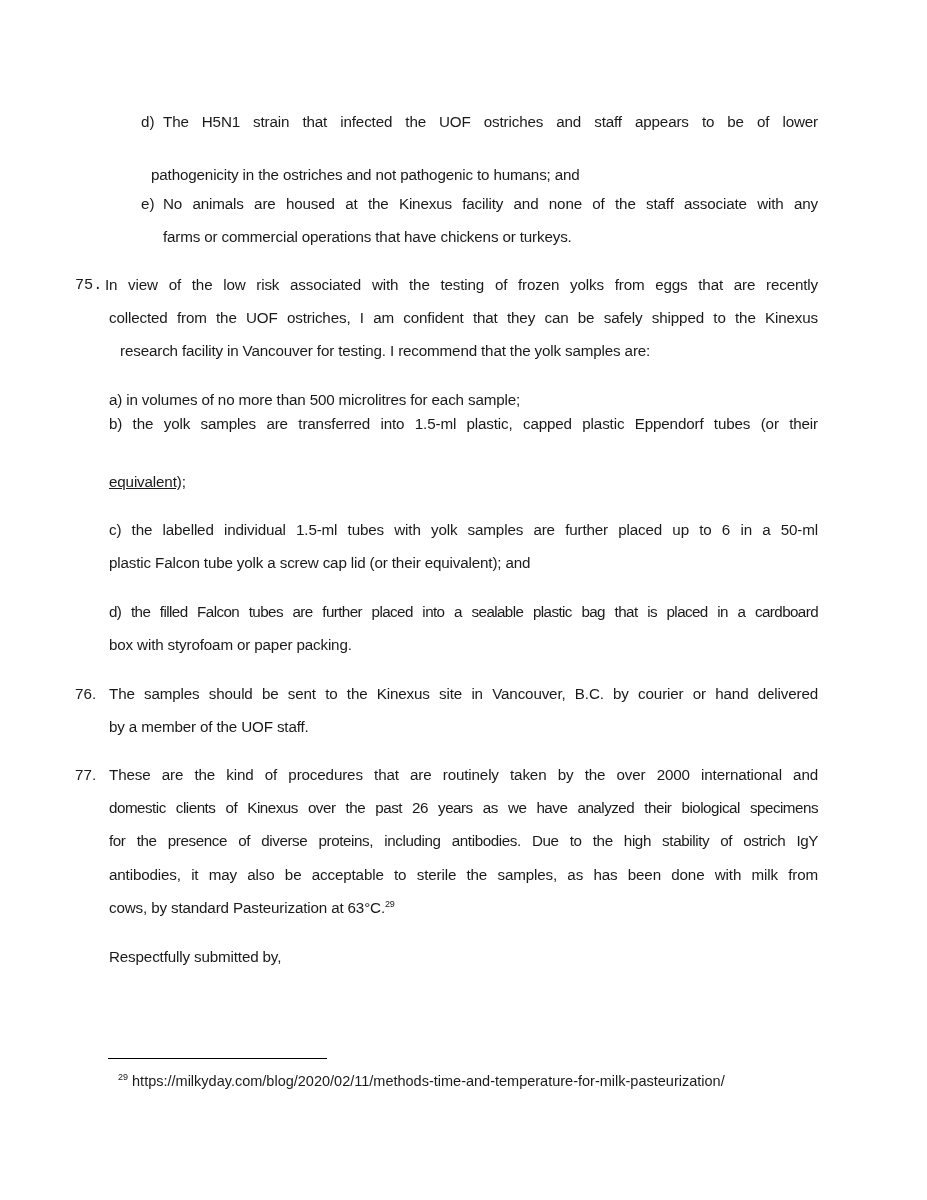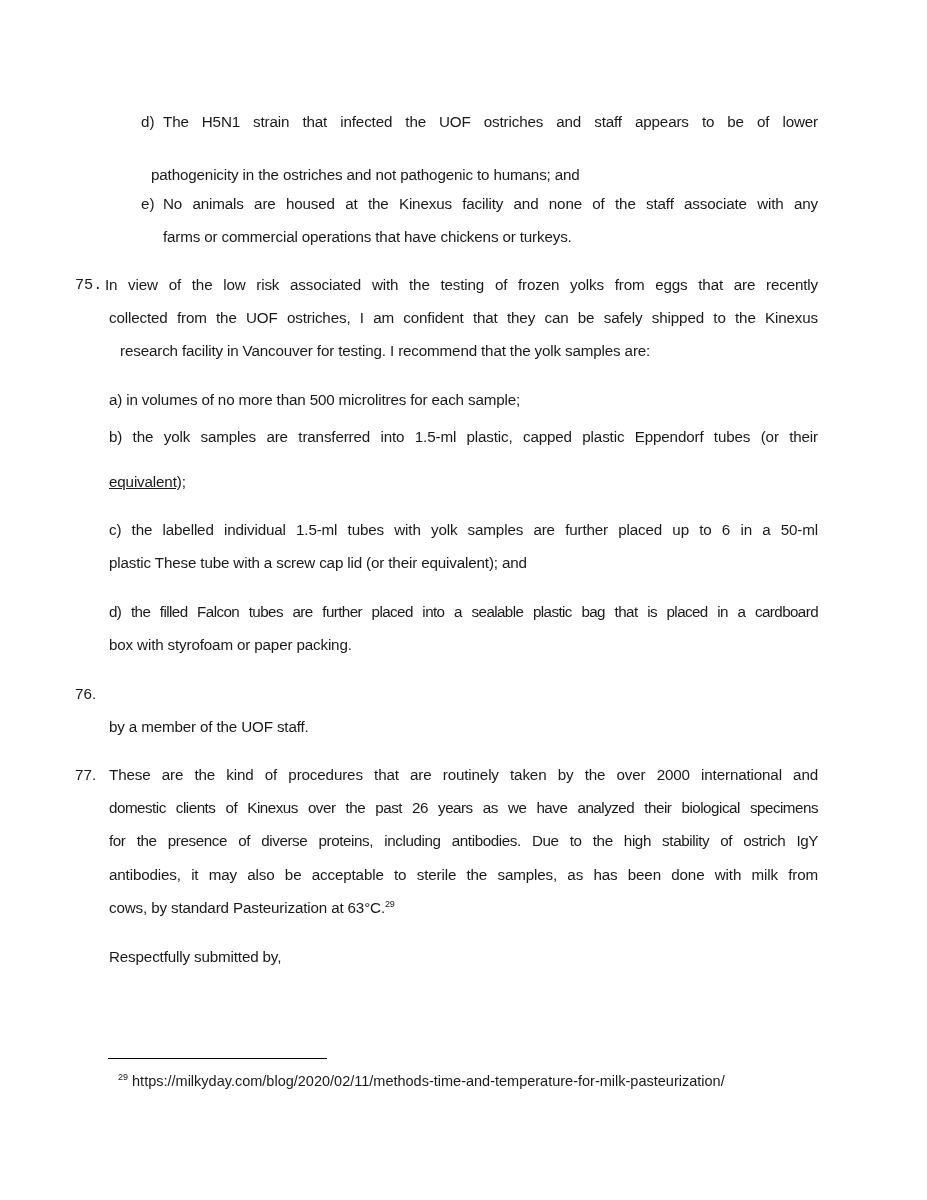--- a/index.html
+++ b/index.html
@@ -27,30 +27,31 @@
   <div class="ln just" style="left:163px;top:194px;width:655px;">No animals are housed at the Kinexus facility and none of the staff associate with any</div>
   <div class="ln" style="left:163px;top:227px;">farms or commercial operations that have chickens or turkeys.</div>
 
   <div class="num" style="left:75px;top:275px;font-family:Liberation Mono, monospace;">75.</div>
   <div class="ln just" style="left:109px;top:308px;width:709px;">collected from the UOF ostriches, I am confident that they can be safely shipped to the Kinexus</div>
   <div class="ln just" style="left:105px;top:275px;width:713px;">In view of the low risk associated with the testing of frozen yolks from eggs that are recently</div>
   <div class="ln" style="left:120px;top:341px;">research facility in Vancouver for testing. I recommend that the yolk samples are:</div>
 
   <div class="ln" style="left:109px;top:390px;">a) in volumes of no more than 500 microlitres for each sample;</div>
 
-  <div class="ln just" style="left:109px;top:427px;width:709px;">b) the yolk samples are transferred into 1.5-ml plastic, capped plastic Eppendorf tubes (or their</div>
+  <div class="ln just" style="left:109px;top:414px;width:709px;">b) the yolk samples are transferred into 1.5-ml plastic, capped plastic Eppendorf tubes (or their</div>
   <div class="ln" style="left:109px;top:472px;text-decoration:underline;">equivalent);</div>
 
   <div class="ln just" style="left:109px;top:520px;width:709px;">c) the labelled individual 1.5-ml tubes with yolk samples are further placed up to 6 in a 50-ml</div>
-  <div class="ln" style="left:109px;top:553px;">plastic These tube with a screw cap lid (or their equivalent); and</div>
+  <div class="ln" style="left:109px;top:553px;">plastic Falcon tube yolk a screw cap lid (or their equivalent); and</div>
 
   <div class="ln just" style="left:109px;top:602px;width:709px;letter-spacing:-0.6px;">d) the filled Falcon tubes are further placed into a sealable plastic bag that is placed in a cardboard</div>
   <div class="ln" style="left:109px;top:635px;">box with styrofoam or paper packing.</div>
 
   <div class="num" style="left:75px;top:684px;">76.</div>
+  <div class="ln just" style="left:109px;top:684px;width:709px;">The samples should be sent to the Kinexus site in Vancouver, B.C. by courier or hand delivered</div>
   <div class="ln" style="left:109px;top:717px;">by a member of the UOF staff.</div>
 
   <div class="num" style="left:75px;top:765px;">77.</div>
   <div class="ln just" style="left:109px;top:765px;width:709px;">These are the kind of procedures that are routinely taken by the over 2000 international and</div>
   <div class="ln just" style="left:109px;top:798px;width:709px;letter-spacing:-0.5px;">domestic clients of Kinexus over the past 26 years as we have analyzed their biological specimens</div>
   <div class="ln just" style="left:109px;top:831px;width:709px;letter-spacing:-0.4px;">for the presence of diverse proteins, including antibodies. Due to the high stability of ostrich IgY</div>
   <div class="ln just" style="left:109px;top:865px;width:709px;">antibodies, it may also be acceptable to sterile the samples, as has been done with milk from</div>
   <div class="ln" style="left:109px;top:898px;">
     <span>cows, by standard Pasteurization at 63°C.</span><sup>29</sup>
   </div>

